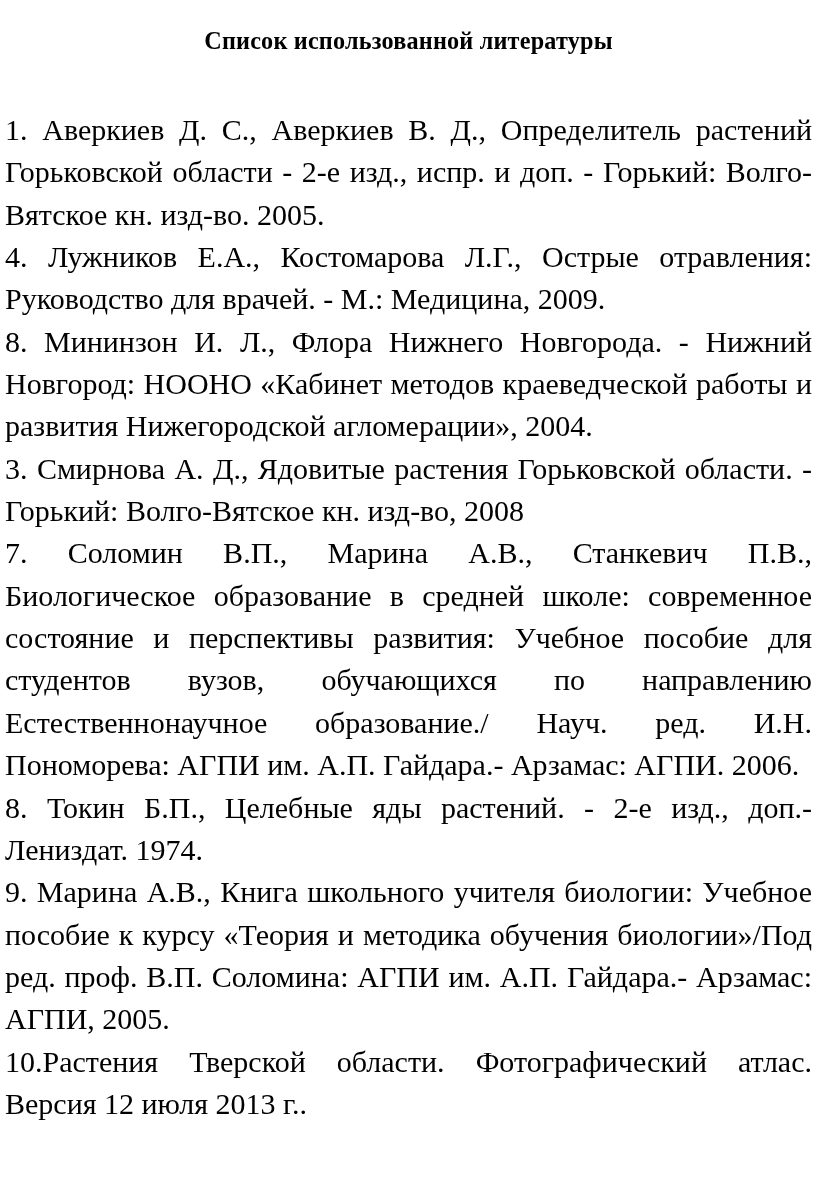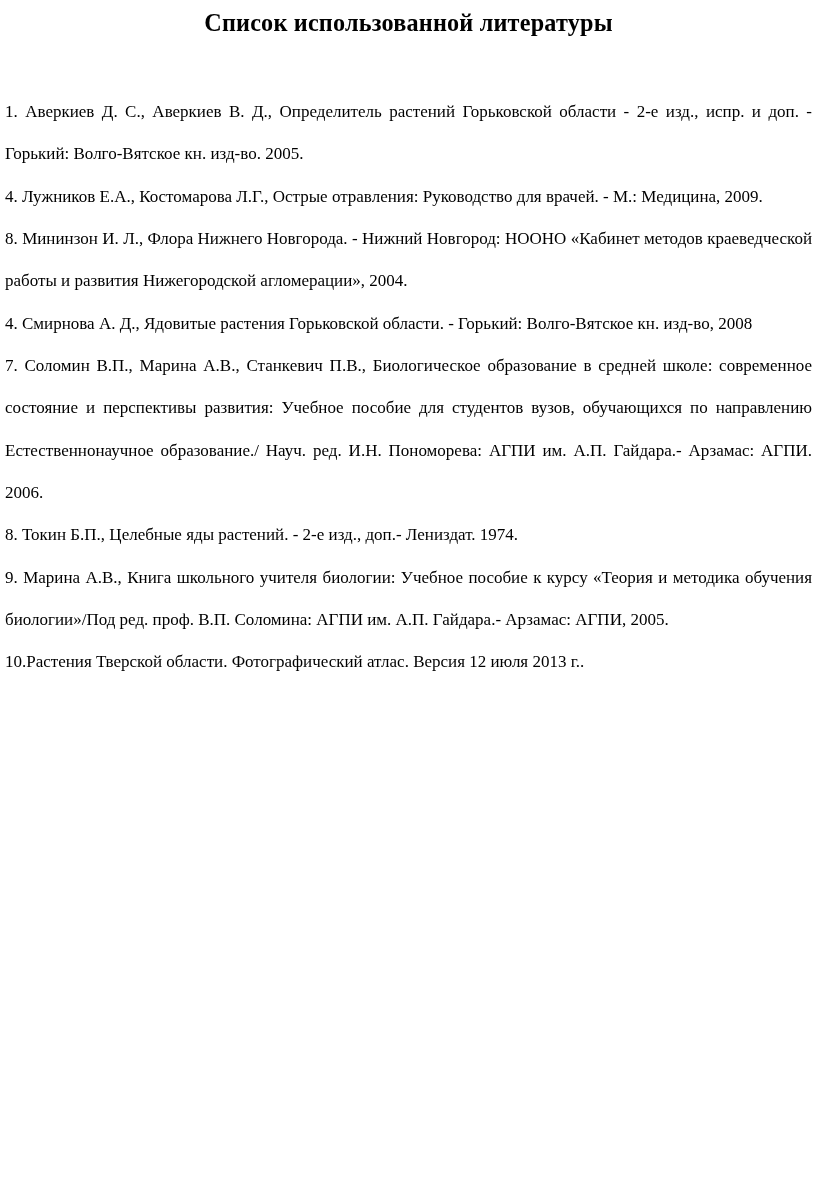--- a/index.html
+++ b/index.html
@@ -12,43 +12,43 @@
     width: 816px;
     height: 1189px;
     box-sizing: border-box;
     background: #ffffff;
     color: #000000;
     font-family: "Liberation Serif", "DejaVu Serif", serif;
     padding: 2px 4px 0 5px;
     overflow: hidden;
   }
   .doc-title {
-    margin: 0 0 47px 0;
+    margin: 18px 0 47px 0;
     font-size: 24.2px;
     font-weight: bold;
     text-align: center;
     line-height: 42px;
     letter-spacing: 0.2px;
   }
   .ref-list p {
     margin: 0;
-    font-size: 17px;
+    font-size: 30px;
     line-height: 42.35px;
     text-align: justify;
   }
 </style>
 </head>
 <body>
 
 <div class="page">
   <h1 class="doc-title">Список использованной литературы</h1>
 
   <div class="ref-list">
     <p>1. Аверкиев Д. С., Аверкиев В. Д., Определитель растений Горьковской области  - 2-е изд., испр. и доп. - Горький: Волго-Вятское кн. изд-во. 2005.</p>
     <p>4. Лужников Е.А., Костомарова Л.Г., Острые отравления: Руководство для врачей. - М.: Медицина, 2009.</p>
     <p>8. Мининзон И. Л., Флора Нижнего Новгорода. - Нижний Новгород: НООНО «Кабинет методов краеведческой работы и развития Нижегородской агломерации», 2004.</p>
-    <p>4. Смирнова А. Д., Ядовитые растения Горьковской области. - Горький: Волго-Вятское кн. изд-во, 2008</p>
+    <p>3. Смирнова А. Д., Ядовитые растения Горьковской области. - Горький: Волго-Вятское кн. изд-во, 2008</p>
     <p>7. Соломин В.П., Марина А.В., Станкевич П.В., Биологическое образование в средней школе: современное состояние и перспективы развития: Учебное пособие для студентов вузов, обучающихся по направлению Естественнонаучное образование./ Науч. ред. И.Н. Пономорева: АГПИ им. А.П. Гайдара.- Арзамас: АГПИ. 2006.</p>
     <p>8. Токин Б.П., Целебные яды растений. - 2-е изд., доп.- Лениздат. 1974.</p>
     <p>9. Марина А.В., Книга школьного учителя биологии: Учебное пособие к курсу «Теория и методика обучения биологии»/Под ред. проф. В.П. Соломина: АГПИ им. А.П. Гайдара.- Арзамас: АГПИ, 2005.</p>
     <p>10.Растения Тверской области. Фотографический атлас. Версия 12 июля 2013 г..</p>
   </div>
 </div>
 
 </body></html>

